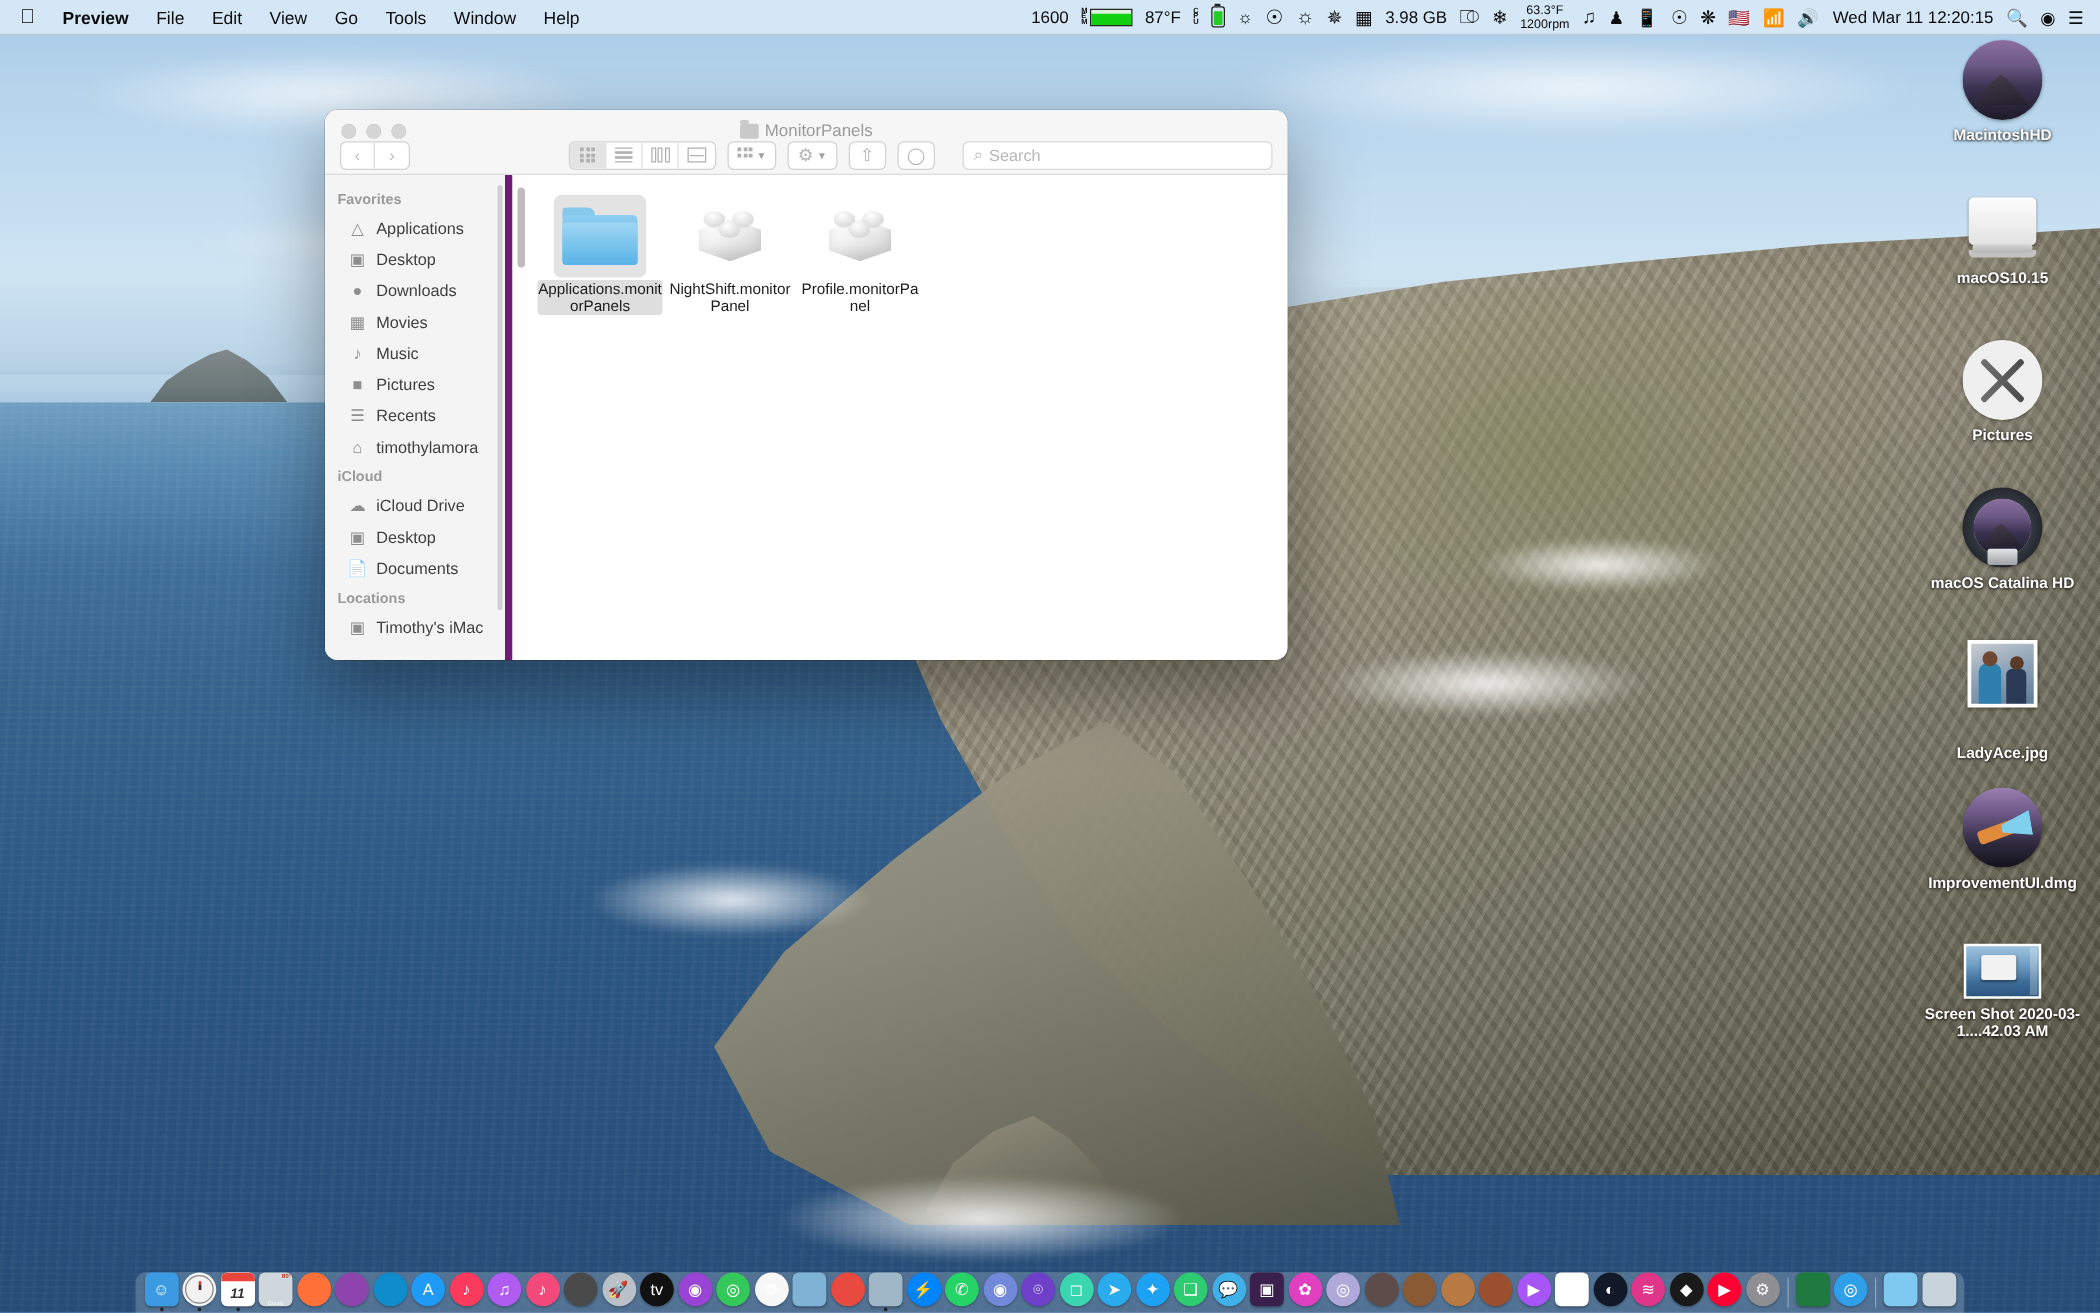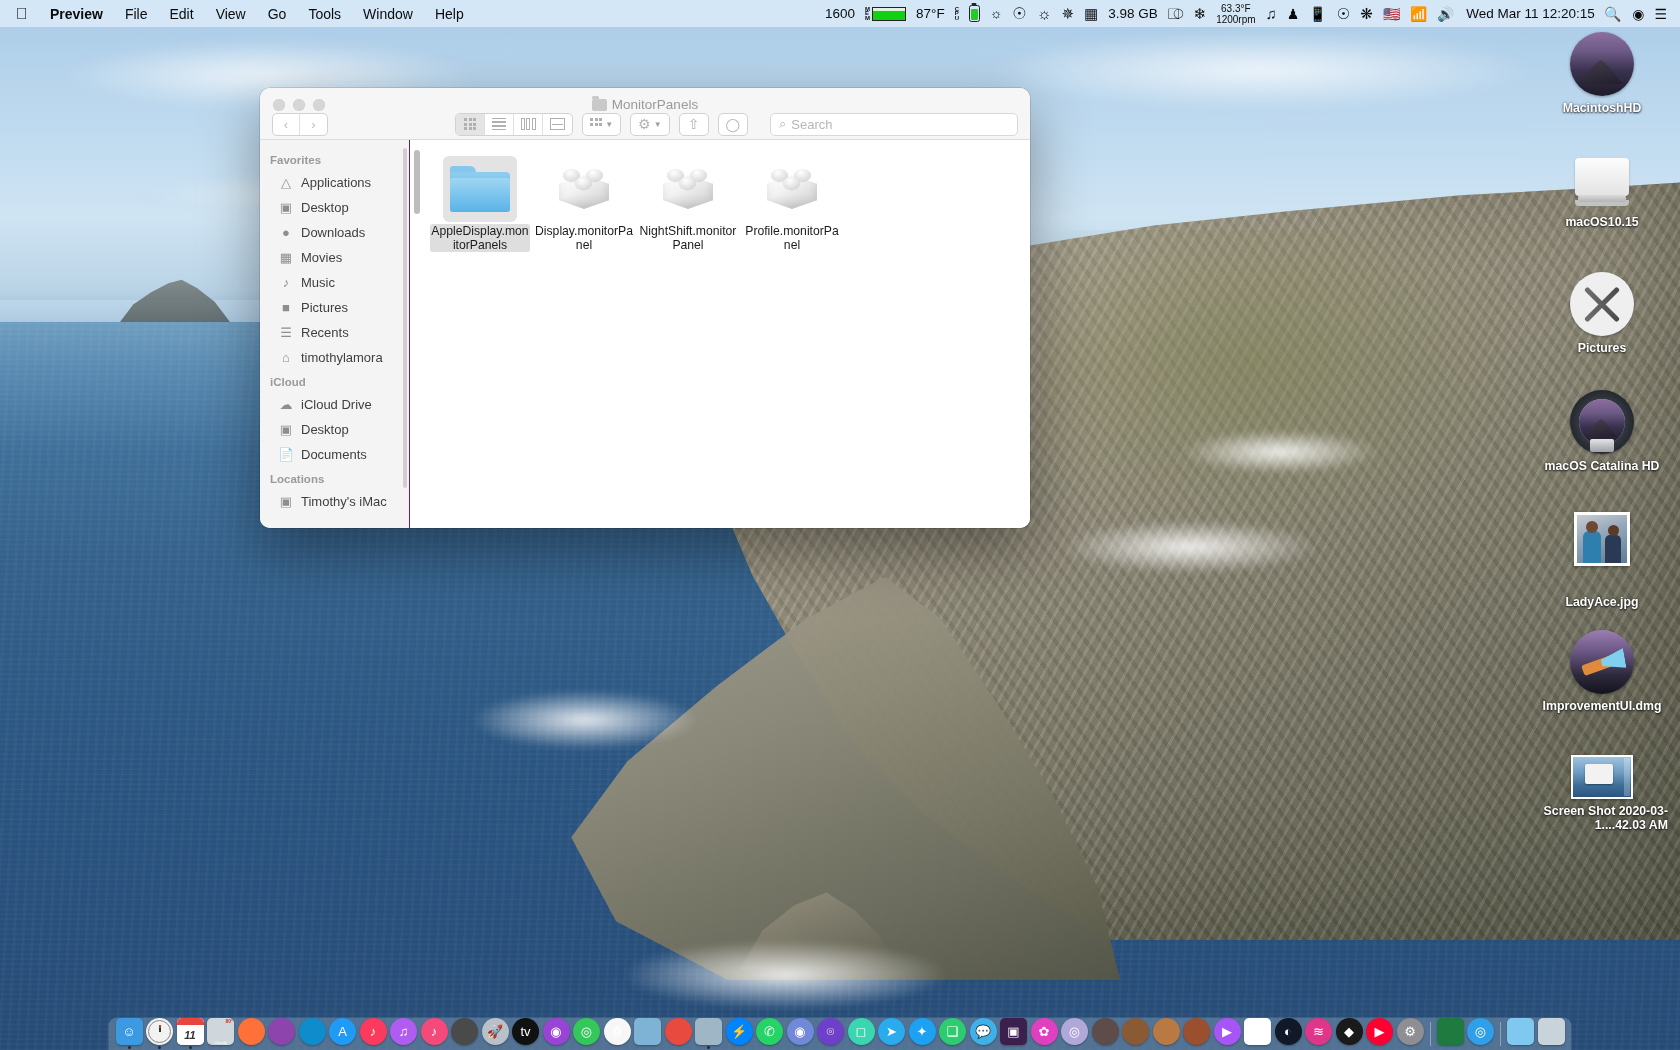--- a/index.html
+++ b/index.html
@@ -152,21 +152,21 @@
   .viewicons i{ background:#b0b0b0; display:block; width:3px; height:3px;}
   .lines{ display:flex; flex-direction:column; gap:2px; }
   .lines i{ display:block; width:14px; height:1.6px; background:#b0b0b0;}
   .cols{ display:flex; gap:1.5px; }
   .cols i{ display:block; width:4px; height:12px; border:1px solid #b0b0b0;}
   .gallery{ width:15px; height:12px; border:1px solid #b0b0b0; position:relative;}
   .gallery::after{ content:""; position:absolute; left:1px; right:1px; bottom:1px; height:3px; border-top:1px solid #b0b0b0;}
 
   .wbody{ flex:1; display:flex; min-height:0; }
   .sidebar{
-    width:150px; background:#f4f4f4; border-right:1px solid #701a75;
+    width:150px; background:#f4f4f4; border-right:6px solid #701a75;
     padding:8px 0 0 0; font-size:13px; color:#4c4c4c; overflow:hidden; position:relative;
   }
   .sb-head{ font-size:11.5px; color:#9a9a9a; font-weight:bold; padding:6px 0 4px 10px; }
   .sb-row{ display:flex; align-items:center; gap:7px; height:25px; padding-left:18px; color:#3f3f3f; }
   .sb-ico{ width:16px; height:16px; flex:0 0 16px; display:flex; align-items:center; justify-content:center; color:#8e8e8e; font-size:13px;}
   .sb-label{ white-space:nowrap; overflow:hidden; text-overflow:ellipsis; }
   .sb-scroll{ position:absolute; right:2px; top:8px; width:4px; height:340px; background:#cfcfcf; border-radius:2px; }
 
   .content{ flex:1; background:#fff; position:relative; padding:14px 0 0 18px; }
   .grid{ display:flex; flex-wrap:wrap; align-content:flex-start; gap:0px; }
@@ -189,21 +189,21 @@
      clip-path:polygon(50% 0%, 100% 26%, 100% 74%, 50% 100%, 0% 74%, 0% 26%);
      box-shadow:inset 0 -6px 10px rgba(0,0,0,.10);
   }
   .stud{ position:absolute; width:17px; height:12px; border-radius:50%;
      background:radial-gradient(ellipse at 40% 30%, #ffffff, #e2e2e2 60%, #c9c9c9 100%);
      box-shadow:0 1px 1px rgba(0,0,0,.12); }
   .content-scroll{ position:absolute; left:4px; top:10px; width:6px; height:64px; background:#bdbdbd; border-radius:3px;}
 
   
   .dicon{ position:absolute; width:132px; display:flex; flex-direction:column; align-items:center; z-index:10; }
-  .dlabel{ margin-top:5px; font-size:12.3px; font-weight:bold; color:#fff; text-align:right; line-height:14px;
+  .dlabel{ margin-top:5px; font-size:12.3px; font-weight:bold; color:#fff; text-align:center; line-height:14px;
      text-shadow:0 1px 2px rgba(0,0,0,.75), 0 0 3px rgba(0,0,0,.5); }
   .disc{ width:64px; height:64px; border-radius:50%; overflow:hidden; box-shadow:0 1px 3px rgba(0,0,0,.35); position:relative;}
   .hdbox{ width:60px; height:58px; position:relative; }
   .hdbox .top{ position:absolute; left:3px; top:6px; width:54px; height:38px; border-radius:4px;
      background:linear-gradient(180deg,#fdfdfd,#e3e3e3); box-shadow:0 1px 2px rgba(0,0,0,.3);}
   .hdbox .slot{ position:absolute; left:6px; bottom:8px; width:48px; height:7px; border-radius:3px;
      background:linear-gradient(180deg,#d9d9d9,#b4b4b4); }
   .hdbox .base{ position:absolute; left:3px; bottom:4px; width:54px; height:6px; border-radius:0 0 4px 4px; background:#c2c2c2;}
   .catalina-bg{ position:absolute; inset:0; background:linear-gradient(180deg,#8b6f9e 0%,#6d5a86 30%,#3a3250 60%,#1d1a28 100%); }
   .catalina-rock{ position:absolute; left:18%; bottom:18%; width:64%; height:44%;
@@ -466,35 +466,24 @@
       <div class="content-scroll"></div>
       <div class="grid">
         <div class="fitem">
           <div class="ficonwrap sel">
             <span class="folder-ico">
                 <span class="tab"></span>
                 <span class="back"></span>
                 <span class="front"></span>
               </span>
           </div>
-          <div class="fname sel">AppleDisplay.monitorPanels</div>
+          <div class="fname sel">Applications.monitorPanels</div>
         </div>
 
 
-        <div class="fitem">
-          <div class="ficonwrap">
-            <span class="plugin-ico">
-              <span class="body"></span>
-              <span class="stud" style="left:8px;  top:6px;"></span>
-              <span class="stud" style="left:31px; top:6px;"></span>
-              <span class="stud" style="left:20px; top:14px;"></span>
-            </span>
-          </div>
-          <div class="fname">Display.monitorPanel</div>
-        </div>
 
         <div class="fitem">
           <div class="ficonwrap">
             <span class="plugin-ico">
               <span class="body"></span>
               <span class="stud" style="left:8px;  top:6px;"></span>
               <span class="stud" style="left:31px; top:6px;"></span>
               <span class="stud" style="left:20px; top:14px;"></span>
             </span>
           </div>

